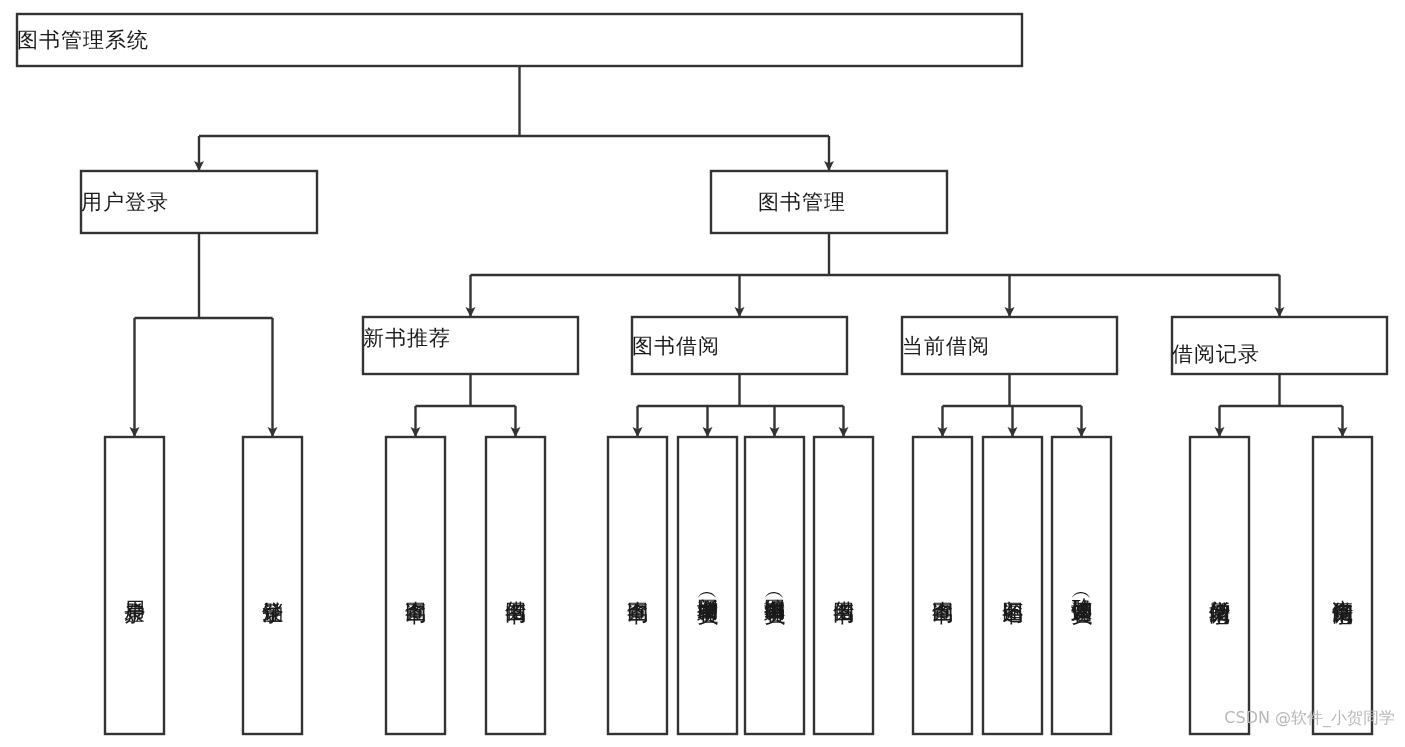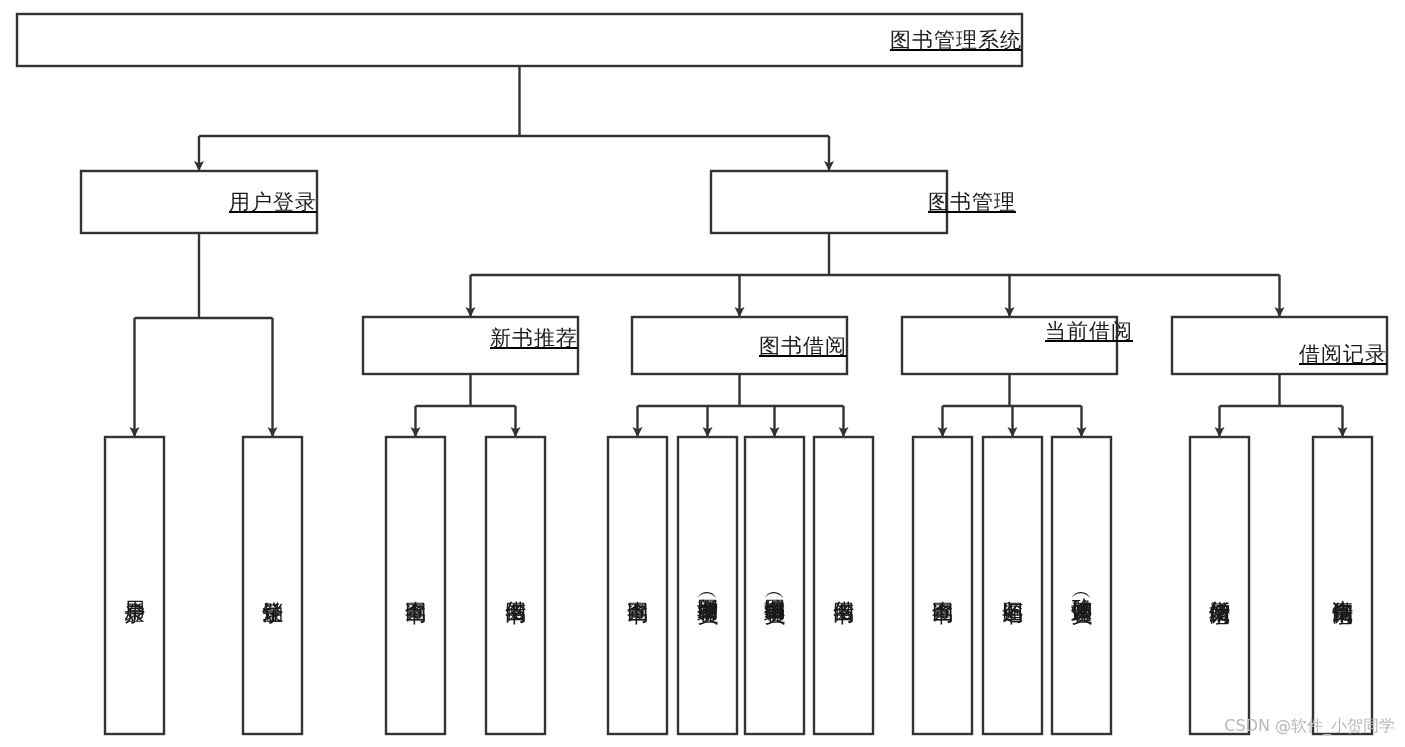--- a/index.html
+++ b/index.html
@@ -48,35 +48,34 @@
     font-size: 21px;
     line-height: 1.08;
     color: #1a1a1a;
     letter-spacing: 1px;
     white-space: nowrap;
   }
   .htext-wrap {
     position: absolute;
     display: flex;
     align-items: center;
-    justify-content: flex-end;
+    justify-content: flex-start;
     pointer-events: none;
-    text-decoration: underline;
   }
   .htext {
     font-family: "DejaVu Sans", "Liberation Sans", sans-serif;
     font-size: 21px;
     color: #1a1a1a;
     letter-spacing: 1px;
     white-space: nowrap;
   }
   .watermark {
     position: absolute;
     right: 10px;
-    bottom: 10px;
+    bottom: 18px;
     font-family: "DejaVu Sans", "Liberation Sans", sans-serif;
     font-size: 16px;
     color: #b8b8b8;
     white-space: nowrap;
   }
 </style>
 </head>
 <body>
 
 <div id="canvas">
@@ -147,30 +146,30 @@
       </g>
   </svg>
 
   <div id="labels-layer">
       <div class="htext-wrap" style="left: 17px; top: 14px; width: 1005px; height: 52px;">
         <span class="htext">图书管理系统</span>
       </div>
       <div class="htext-wrap" style="left: 81px; top: 171px; width: 236px; height: 62px;">
         <span class="htext">用户登录</span>
       </div>
-      <div class="htext-wrap" style="left: 744px; top: 171px; width: 236px; height: 62px; padding-left: 36px;">
+      <div class="htext-wrap" style="left: 722px; top: 171px; width: 236px; height: 62px; padding-left: 36px;">
         <span class="htext">图书管理</span>
       </div>
       <div class="htext-wrap" style="left: 363px; top: 317px; width: 215px; height: 42px;">
         <span class="htext">新书推荐</span>
       </div>
       <div class="htext-wrap" style="left: 632px; top: 317px; width: 215px; height: 57px;">
         <span class="htext">图书借阅</span>
       </div>
-      <div class="htext-wrap" style="left: 902px; top: 302px; width: 231px; height: 57px; border-radius: 14px;">
+      <div class="htext-wrap" style="left: 902px; top: 317px; width: 231px; height: 57px; border-radius: 14px;">
         <span class="htext">当前借阅</span>
       </div>
       <div class="htext-wrap" style="left: 1172px; top: 317px; width: 215px; height: 73px;">
         <span class="htext">借阅记录</span>
       </div>
       <div class="vtext-wrap" style="left: 105px; top: 437px; width: 59px; height: 297px;">
         <span class="vtext">用户登录</span>
       </div>
       <div class="vtext-wrap" style="left: 243px; top: 437px; width: 59px; height: 297px;">
         <span class="vtext">注销登录</span>

